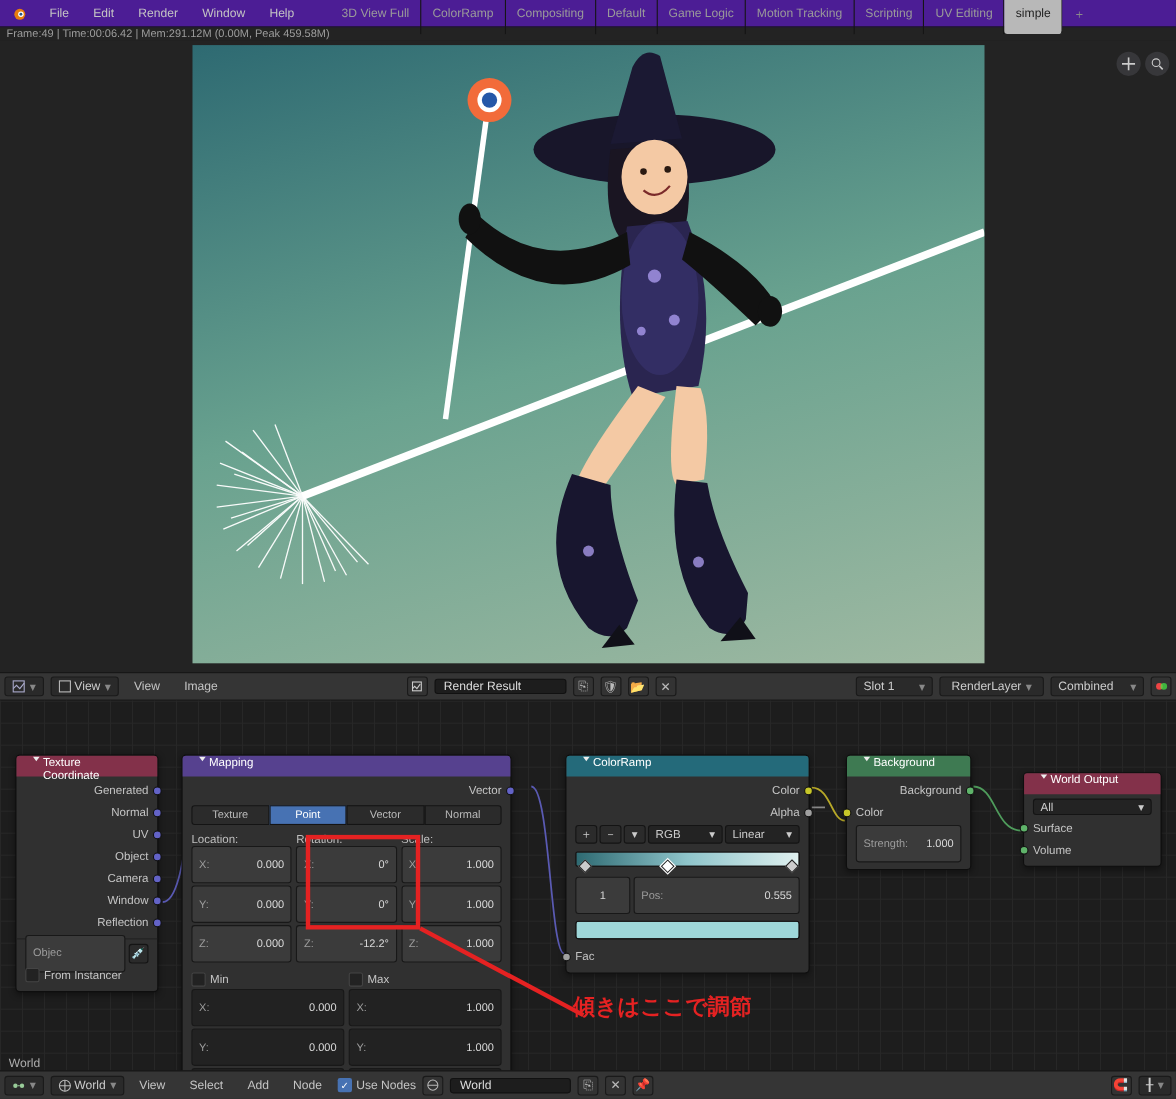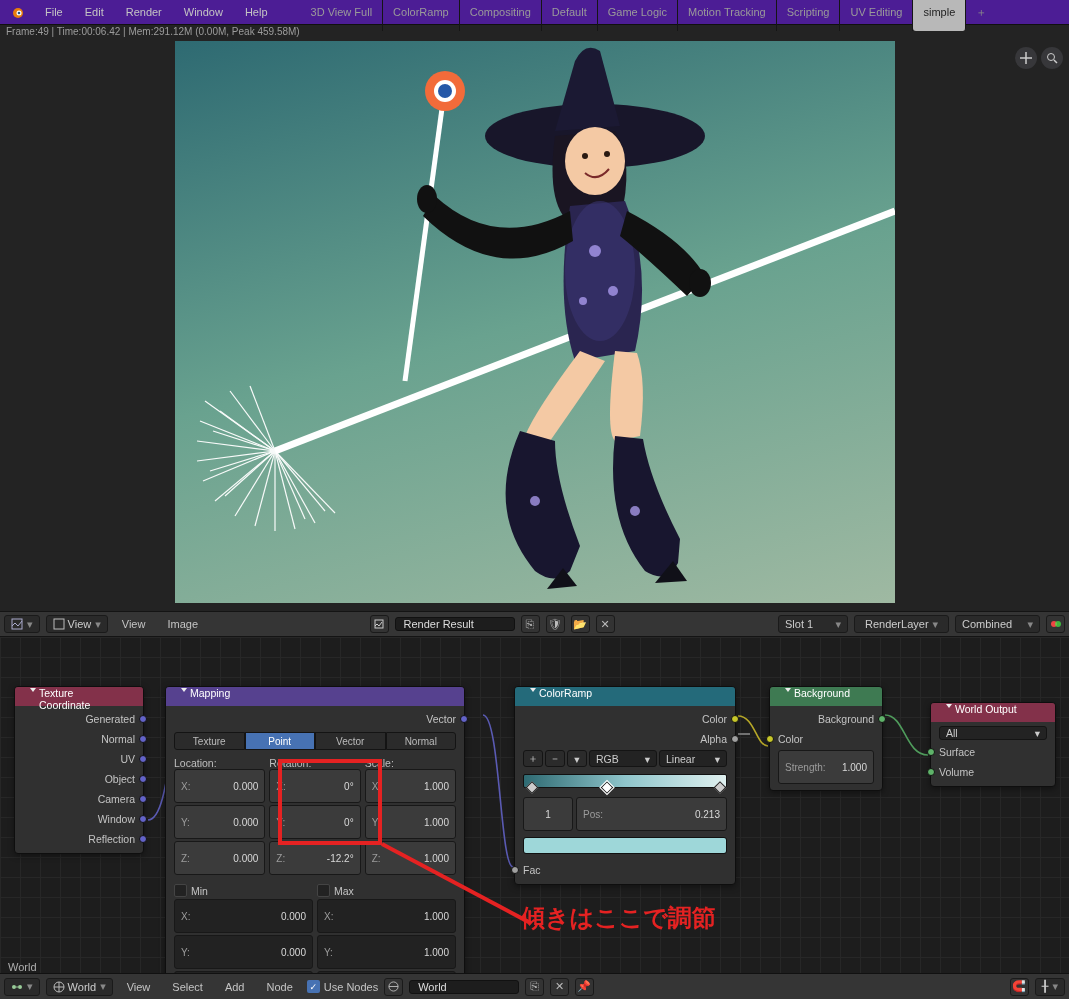--- a/index.html
+++ b/index.html
@@ -23,21 +23,21 @@
 .hdr-drop .chev { margin-left:4px; color:#888;}
 .hdr-field { background:#1d1d1d; border:1px solid #111; border-radius:3px; height:14px; padding:0 8px; display:flex; align-items:center; color:#ddd;}
 .hdr-btn { width:19px; height:18px; background:#333; border:1px solid #1a1a1a; border-radius:3px; display:flex; align-items:center; justify-content:center; color:#bbb;}
 .hdr-spacer { flex:1; }
 
 .node-area { position:relative; height:342px; background:#1d1d1d; background-image:
   linear-gradient(#272727 1px,transparent 1px),
   linear-gradient(90deg,#272727 1px,transparent 1px);
   background-size:20px 20px; overflow:hidden; }
 .anno-1 { position:absolute; top:14px; left:80px; color:#e52222; font-size:24px; font-weight:bold; letter-spacing:1px;}
-.anno-2 { position:absolute; top:265px; left:521px; color:#e52222; font-size:24px; font-weight:bold;}
+.anno-2 { position:absolute; top:265px; left:521px; color:#e52222; font-size:20px; font-weight:bold;}
 .anno-box { position:absolute; border:4px solid #e52222; pointer-events:none;}
 .anno-line { position:absolute; background:#e52222; height:4px; transform-origin:left center;}
 
 .node { position:absolute; background:#303030; border:1px solid #0e0e0e; border-radius:4px; box-shadow:0 2px 6px rgba(0,0,0,.4); font-size:10.5px;}
 .node-head { height:19px; border-radius:3px 3px 0 0; display:flex; align-items:flex-start; padding:0 16px; color:#fff; gap:4px;}
 .tri { width:0; height:0; border-left:4px solid #eee; border-top:3px solid transparent; border-bottom:3px solid transparent; transform:rotate(90deg);}
 .nh-red { background:#83314a; } .nh-purple { background:#56418f; } .nh-cyan { background:#246a7a;} .nh-green { background:#3e7a52;}
 .node-body { padding:4px 8px 6px; display:flex; flex-direction:column; gap:3px;}
 .sock-row { display:flex; align-items:center; height:17px; position:relative;}
 .sock-right { justify-content:flex-end; }
@@ -272,20 +272,32 @@
         </div>
         <div class="sock-row sock-right">
           <span>Window</span>
           <span class="sock out s-purple"></span>
         </div>
         <div class="sock-row sock-right">
           <span>Reflection</span>
           <span class="sock out s-purple"></span>
         </div>
       </div>
+    <div class="node-body" style="border-top:1px solid #222">
+      <div class="sock-row">
+          <div class="nfield" style="flex:1">
+            <span class="lab">Objec</span>
+          </div>
+          <div class="pin-ico" style="margin-left:3px">💉</div>
+        </div>
+      <div class="sock-row">
+          <span class="chk"></span>
+          <span>From Instancer</span>
+        </div>
+    </div>
   </div>
 
   <div class="node" style="left:165px;top:49px;width:300px">
     <div class="node-head nh-purple">
         <span class="tri"></span>
         <span>Mapping</span>
       </div>
     <div class="node-body">
       <div class="sock-row sock-right">
           <span>Vector</span>
@@ -418,21 +430,21 @@
       </div>
       <div class="ramp-bar">
         <div class="ramp-stop" style="left:4%"></div>
         <div class="ramp-stop sel" style="left:41%"></div>
         <div class="ramp-stop" style="left:97%"></div>
       </div>
       <div style="display:flex;gap:3px;margin-top:6px">
         <div class="nfield" style="width:50px;justify-content:center">1</div>
         <div class="nfield" style="flex:1">
             <span class="lab">Pos:</span>
-            <span class="val">0.213</span>
+            <span class="val">0.555</span>
           </div>
       </div>
       <div class="color-swatch" style="margin-top:3px"></div>
       <div class="sock-row sock-left" style="margin-top:4px">
           <span class="sock in s-grey"></span>
           <span>Fac</span>
         </div>
     </div>
   </div>
 

